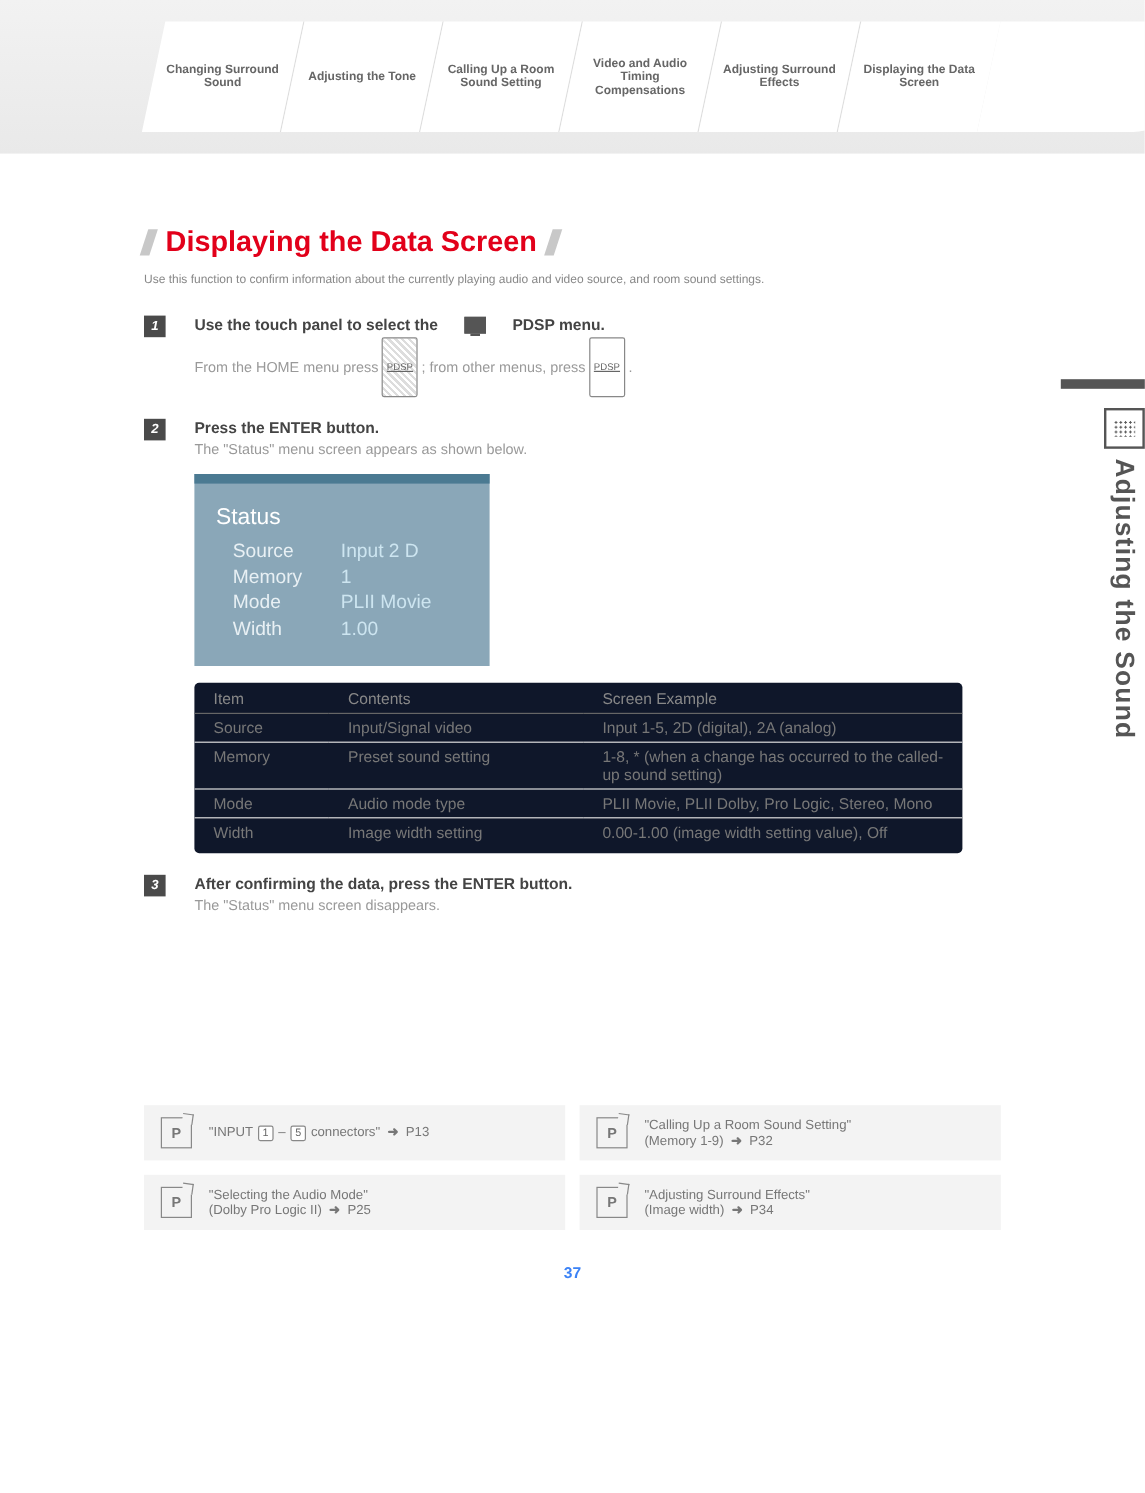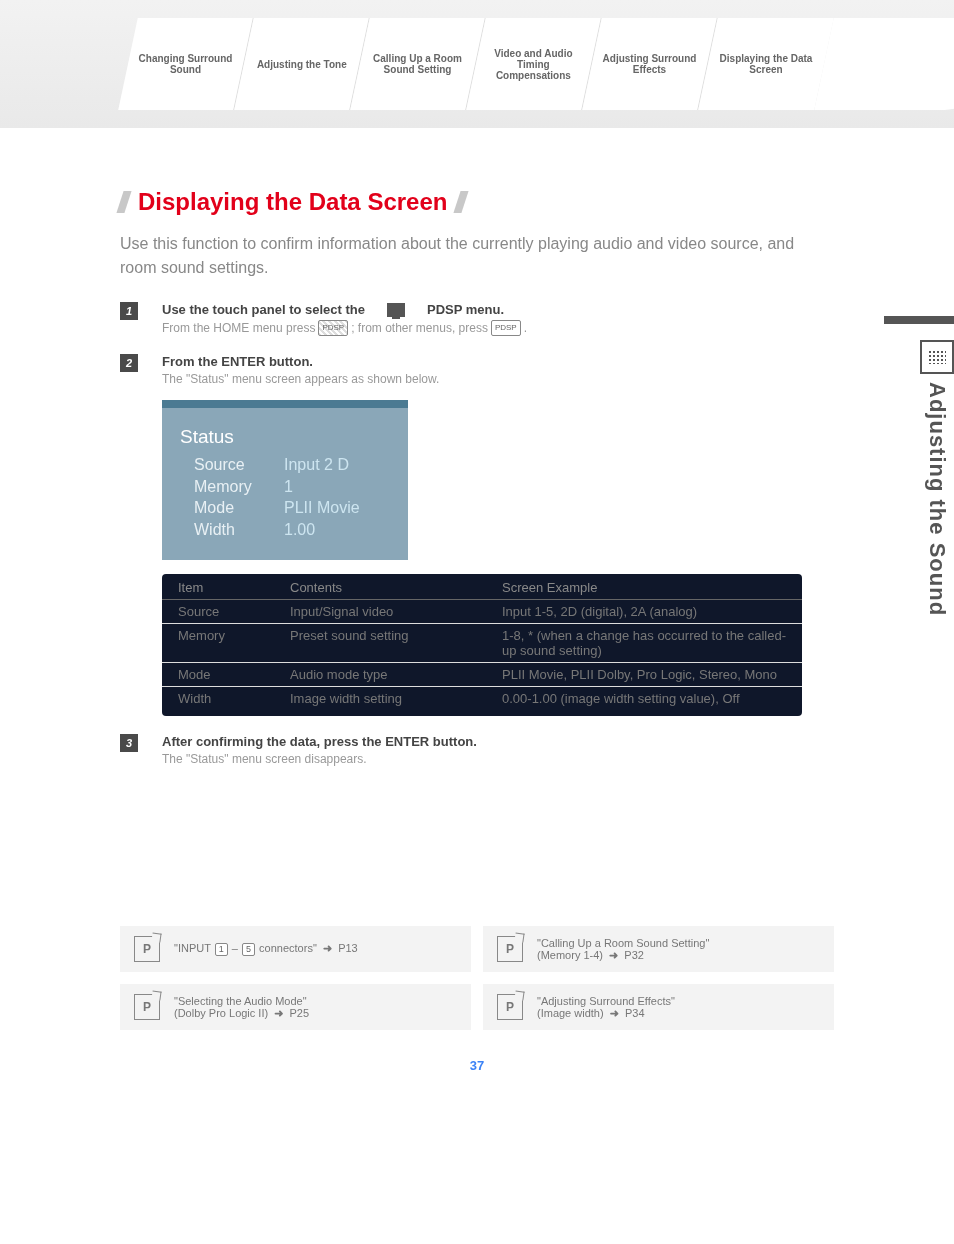--- a/index.html
+++ b/index.html
@@ -65,21 +65,21 @@
   }
   h1::before, h1::after {
     content: "";
     width: 8px;
     height: 22px;
     background: #c8c8c8;
     transform: skew(-18deg);
     display: inline-block;
   }
   .intro {
-    font-size: 16px;
+    font-size: 10px;
     color: #888;
     line-height: 1.5;
     margin-bottom: 22px;
   }
   .step {
     display: flex;
     align-items: flex-start;
     margin-bottom: 18px;
   }
   .step-num {
@@ -114,26 +114,27 @@
     flex-wrap: wrap;
     gap: 3px;
   }
   .btn-icon {
     display: inline-flex;
     align-items: center;
     justify-content: center;
     border: 1px solid #888;
     border-radius: 2px;
     font-size: 8px;
-    padding: 1px 3px;
+    padding: 18px 3px;
     background: #fff;
     color: #666;
     min-width: 18px;
     height: 12px;
     line-height: 10px;
+    text-decoration: underline;
   }
   .btn-icon.hatch {
     background: repeating-linear-gradient(45deg,#ddd,#ddd 2px,#fff 2px,#fff 4px);
   }
   .monitor-icon {
     display:inline-block;
     width:16px; height:12px;
     border:1px solid #555;
     background:#555;
     position:relative;
@@ -344,21 +345,21 @@
         <span>; from other menus, press</span>
         <span class="btn-icon">PDSP</span>
         <span>.</span>
       </div>
     </div>
   </div>
 
   <div class="step">
     <div class="step-num">2</div>
     <div class="step-body">
-      <div class="step-title">From the ENTER button.</div>
+      <div class="step-title">Press the ENTER button.</div>
       <div class="step-desc">The "Status" menu screen appears as shown below.</div>
 
       <div class="status-box">
         <div class="status-title">Status</div>
         <div class="status-row">
             <span class="l">Source</span>
             <span class="v">Input 2 D</span>
           </div>
         <div class="status-row">
             <span class="l">Memory</span>
@@ -420,21 +421,21 @@
       <div>
         <span>"INPUT </span><span class="key">1</span><span> – </span><span class="key">5</span><span> connectors"</span>
         <span class="arrow">➜</span>
         <span>P13</span>
       </div>
     </div>
     <div class="ref">
       <div class="ref-icon">P</div>
       <div>
         <div>"Calling Up a Room Sound Setting"</div>
-        <div><span>(Memory 1-4)</span> <span class="arrow">➜</span> <span>P32</span></div>
+        <div><span>(Memory 1-9)</span> <span class="arrow">➜</span> <span>P32</span></div>
       </div>
     </div>
     <div class="ref">
       <div class="ref-icon">P</div>
       <div>
         <div>"Selecting the Audio Mode"</div>
         <div><span>(Dolby Pro Logic II)</span> <span class="arrow">➜</span> <span>P25</span></div>
       </div>
     </div>
     <div class="ref">

